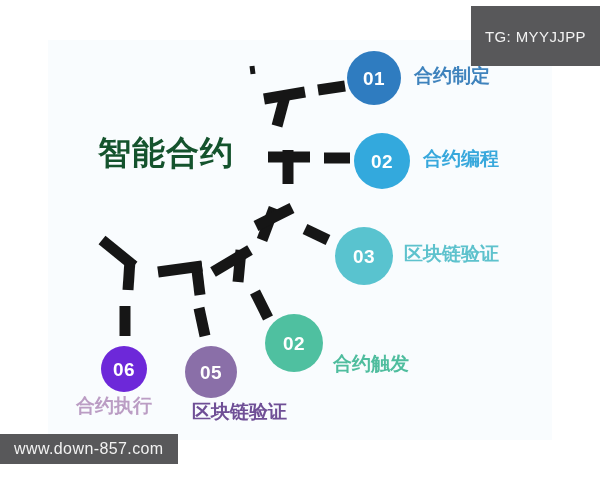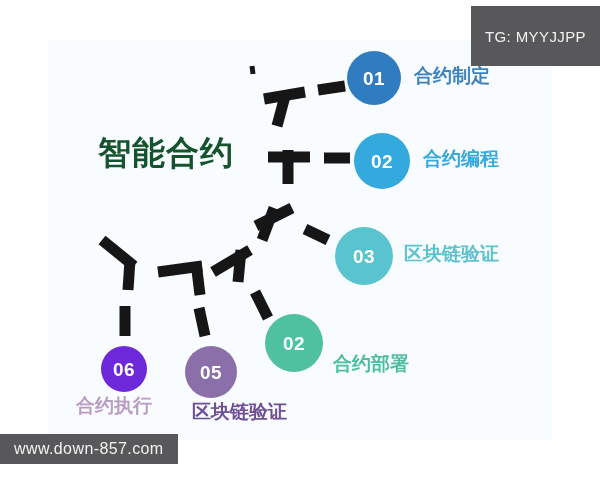--- a/index.html
+++ b/index.html
@@ -141,21 +141,21 @@
         <span class="node-num">02</span>
       </div>
       <div class="node-label" style="left: 423px; top: 149px; color: rgb(56, 168, 220);">合约编程</div>
       <div class="node" style="left: 335px; top: 227px; width: 58px; height: 58px; background: rgb(89, 195, 207);">
         <span class="node-num">03</span>
       </div>
       <div class="node-label" style="left: 404px; top: 244px; color: rgb(94, 194, 205);">区块链验证</div>
       <div class="node" style="left: 265px; top: 314px; width: 58px; height: 58px; background: rgb(79, 192, 160);">
         <span class="node-num">02</span>
       </div>
-      <div class="node-label" style="left: 333px; top: 354px; color: rgb(79, 189, 158);">合约部署</div>
+      <div class="node-label" style="left: 333px; top: 354px; color: rgb(79, 189, 158);">合约触发</div>
       <div class="node" style="left: 185px; top: 346px; width: 52px; height: 52px; background: rgb(138, 111, 168);">
         <span class="node-num">05</span>
       </div>
       <div class="node-label bold" style="left: 192px; top: 402px; color: rgb(111, 79, 150);">区块链验证</div>
       <div class="node" style="left: 101px; top: 346px; width: 46px; height: 46px; background: #6d28d9;">
         <span class="node-num">06</span>
       </div>
       <div class="node-label" style="left: 76px; top: 396px; color: rgb(187, 157, 196);">合约执行</div>
     </div>
 

